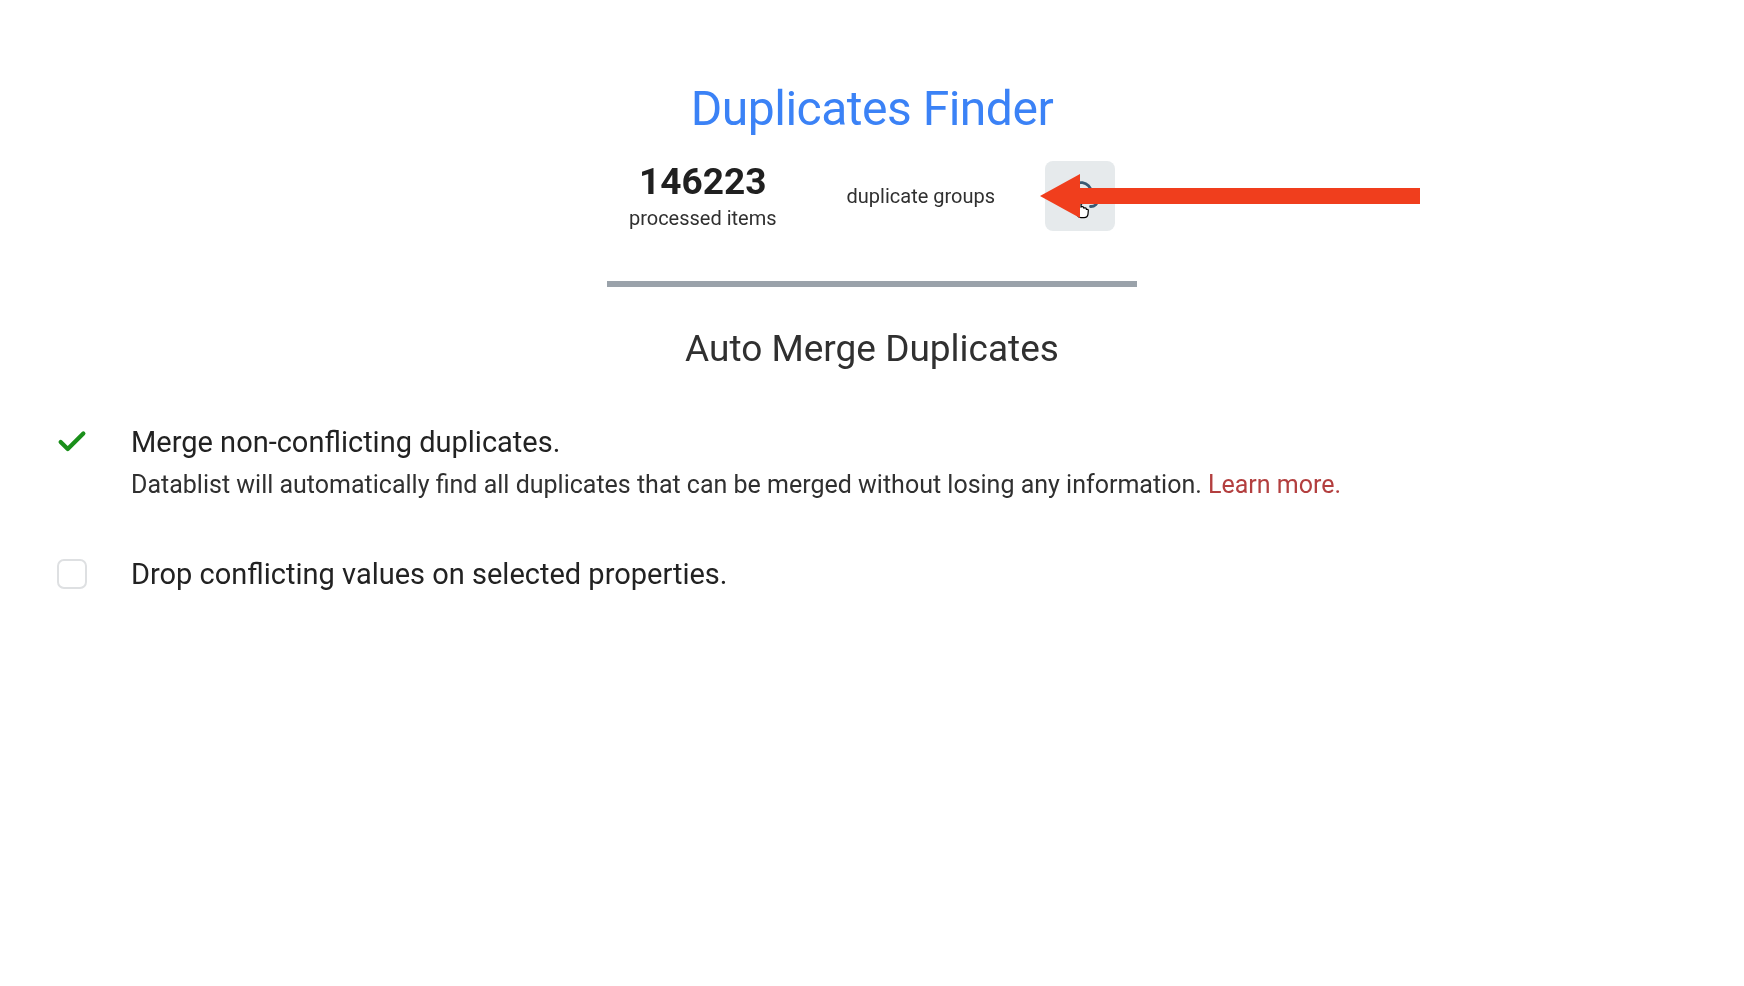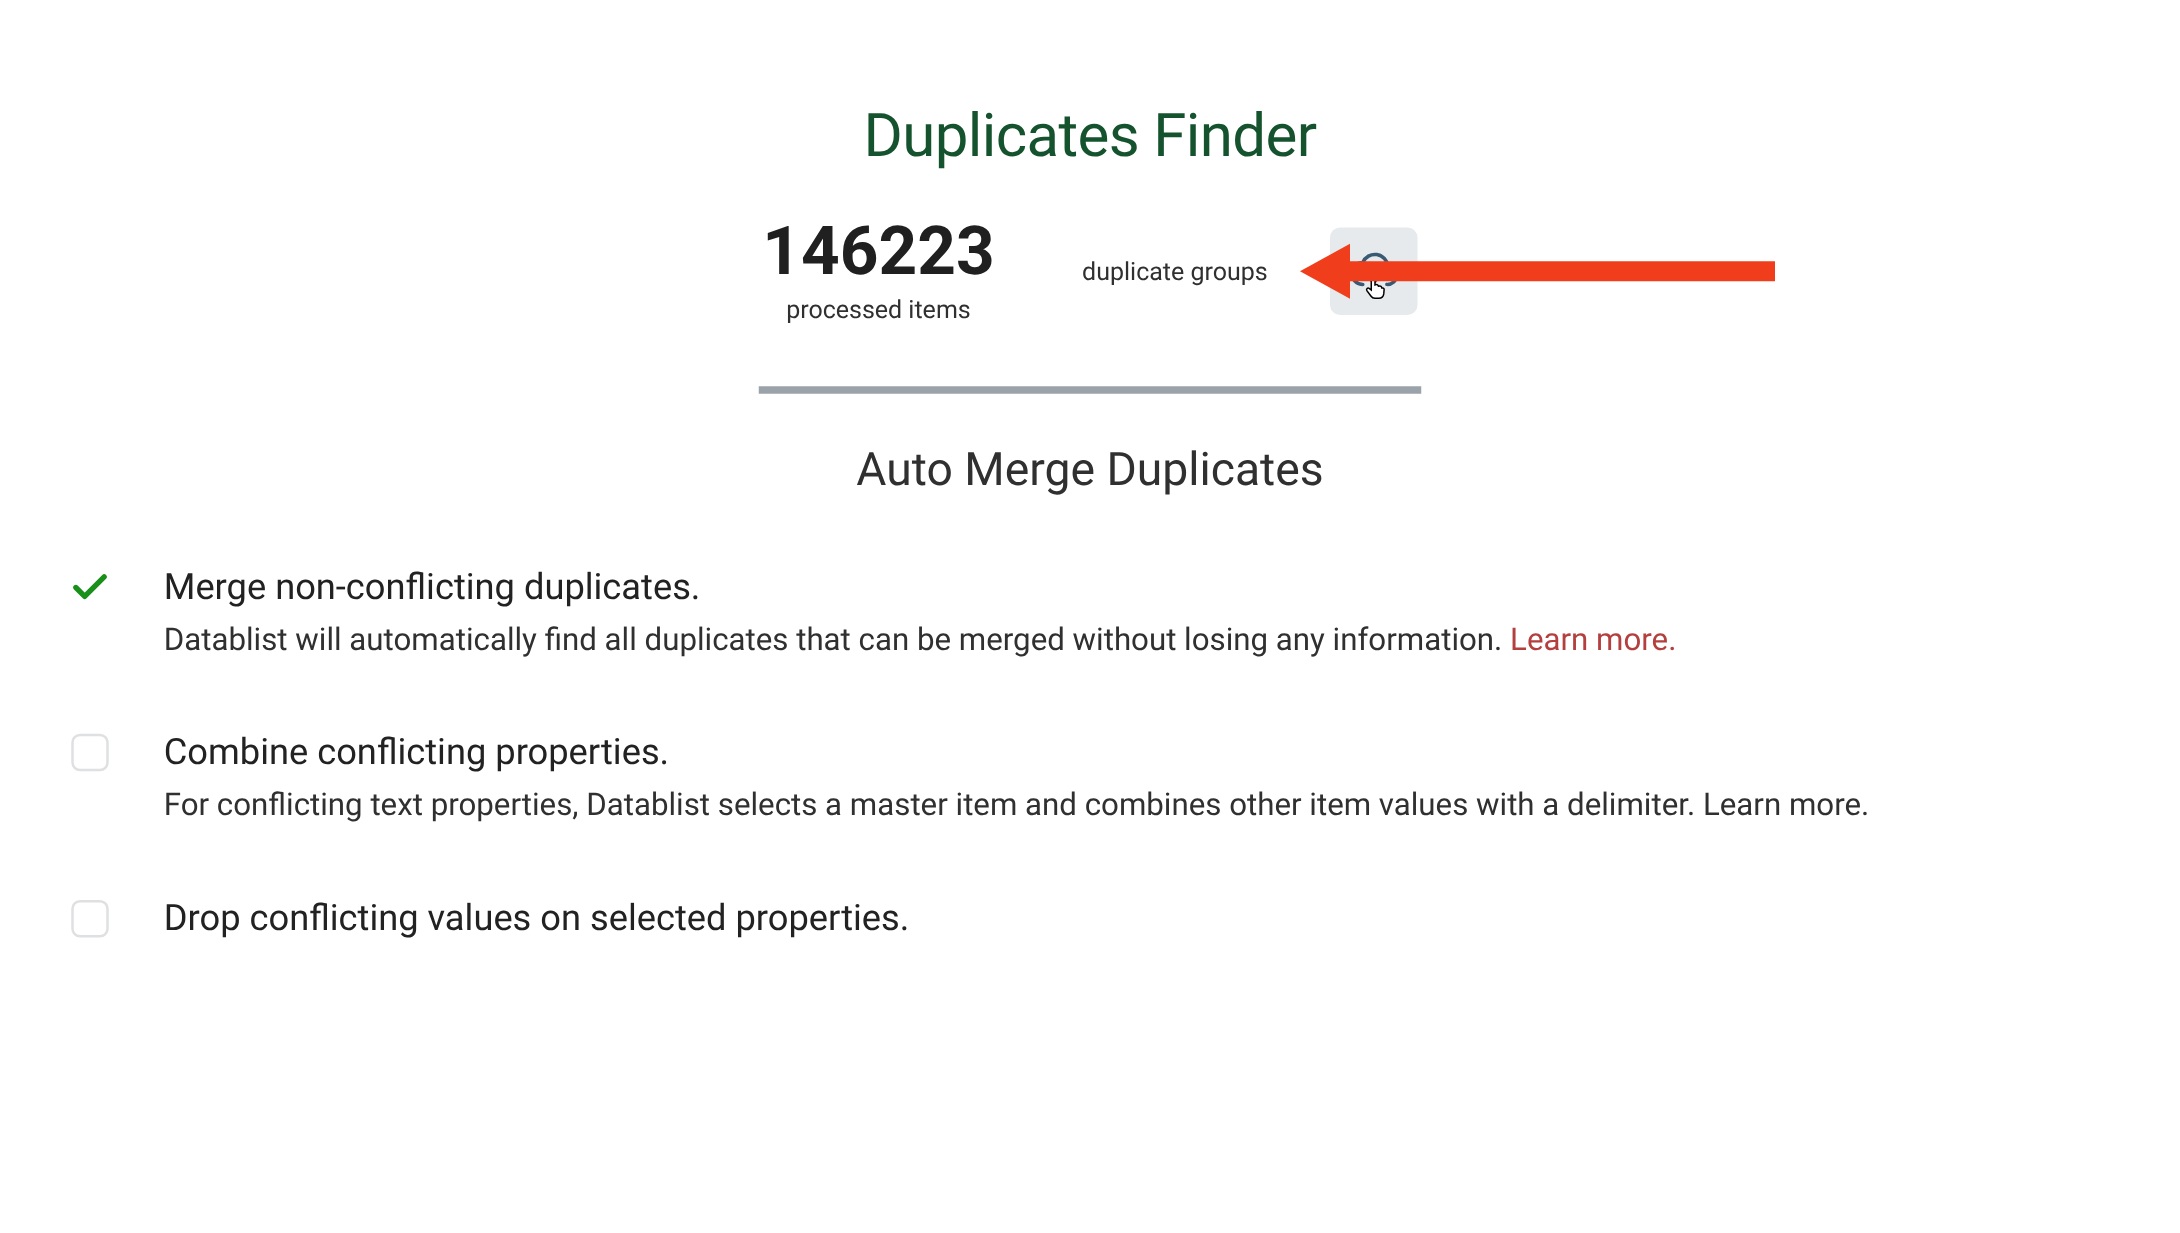--- a/index.html
+++ b/index.html
@@ -8,37 +8,37 @@
       background: #ffffff;
       padding: 80px 50px 50px 50px;
       color: #303030;
       width: 1744px;
       height: 986px;
     }
     .page-title {
       text-align: center;
       font-size: 48px;
       font-weight: 400;
-      color: #14532d;
-      margin-bottom: 38px;
+      color: #3b82f6;
+      margin-bottom: 24px;
       letter-spacing: -0.5px;
     }
     .stats-row {
       display: flex;
       justify-content: center;
       align-items: center;
       gap: 70px;
       margin-bottom: 50px;
       position: relative;
     }
     .stat-block {
       text-align: center;
     }
     .stat-number {
-      font-size: 54px;
+      font-size: 37px;
       font-weight: 700;
       color: #202020;
       line-height: 1;
       margin-bottom: 6px;
     }
     .stat-label {
       font-size: 20px;
       color: #303030;
       font-weight: 400;
     }
@@ -185,34 +185,23 @@
       </svg>
     </div>
     <div class="option-content">
       <div class="option-title">Merge non-conflicting duplicates.</div>
       <div class="option-desc">
         <span>Datablist will automatically find all duplicates that can be merged without losing any information. </span><a class="learn-link learn-link-red">Learn more.</a>
       </div>
     </div>
   </div>
 
+
   <div class="option-item">
     <div class="option-check">
       <div class="checkbox-empty"></div>
     </div>
     <div class="option-content">
-      <div class="option-title">Combine conflicting properties.</div>
-      <div class="option-desc">
-        <span>For conflicting text properties, Datablist selects a master item and combines other item values with a delimiter. </span><a class="learn-link learn-link-dark">Learn more.</a>
-      </div>
-    </div>
-  </div>
-
-  <div class="option-item">
-    <div class="option-check">
-      <div class="checkbox-empty"></div>
-    </div>
-    <div class="option-content">
       <div class="option-title">Drop conflicting values on selected properties.</div>
     </div>
   </div>
 
 </div>
 
 </body></html>

